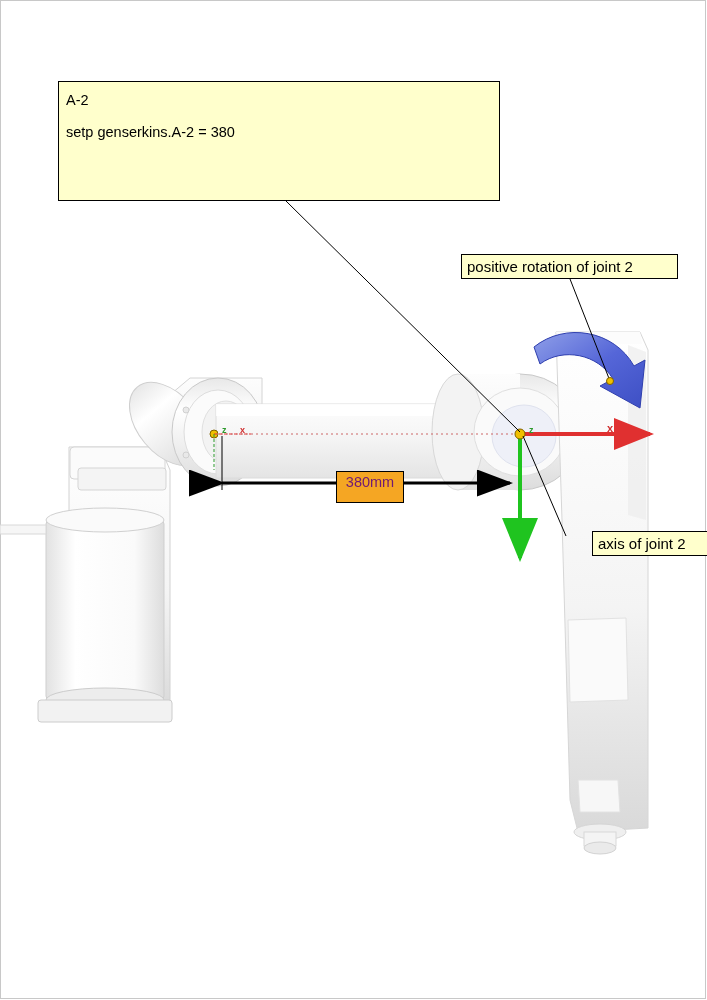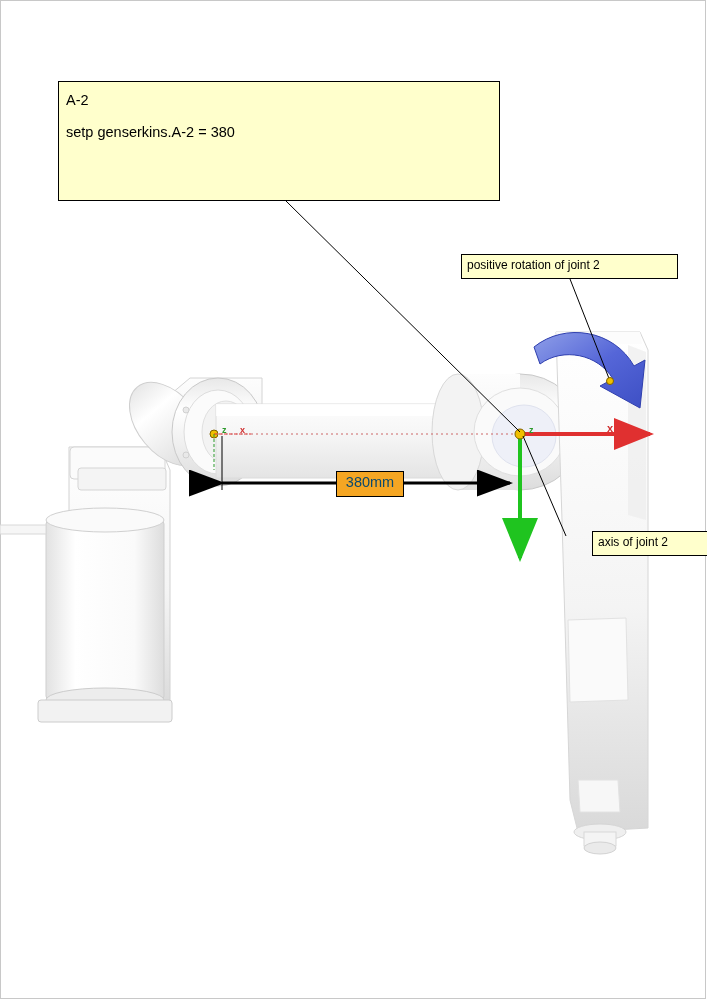--- a/index.html
+++ b/index.html
@@ -43,21 +43,21 @@
     padding: 9px 18px 0 7px;
     font-size: 14.5px;
     line-height: 1.28;
   }
   .callout-main .para {
     margin: 0 0 13px 0;
   }
   .callout-main .para:last-child { margin-bottom: 8px; }
 
   .callout-small {
-    font-size: 12px;
+    font-size: 15px;
     padding: 3px 12px 4px 5px;
     white-space: nowrap;
   }
   .callout-rot {
     left: 461px;
     top: 254px;
     width: 217px;
     height: 25px;
   }
   .callout-axis {
@@ -67,26 +67,26 @@
     height: 25px;
     margin-left: 32px;
   }
 
   
   .dim-label {
     position: absolute;
     left: 336px;
     top: 471px;
     width: 68px;
-    height: 26px;
+    height: 32px;
     background: #f5a623;
     border: 1px solid #000000;
     box-sizing: border-box;
     font-size: 14.5px;
-    color: #0c4a6e;
+    color: #701a75;
     text-align: center;
     line-height: 20px;
   }
 
   
   .axis-letter {
     position: absolute;
     font-size: 9px;
     font-weight: bold;
   }

